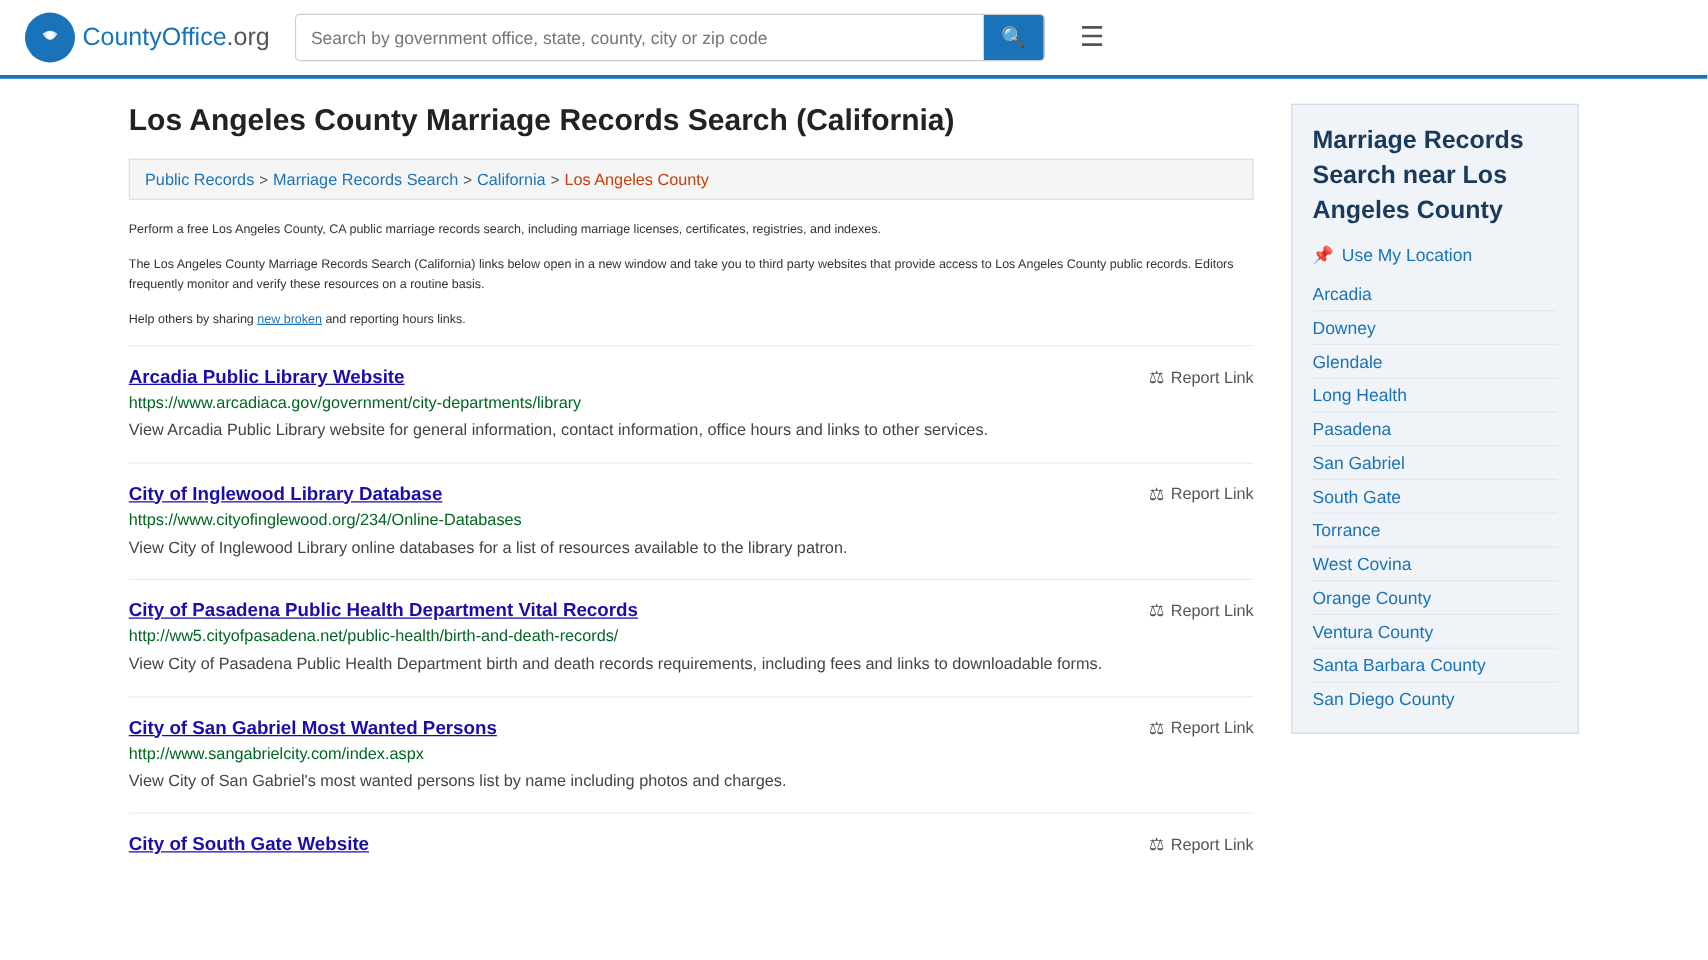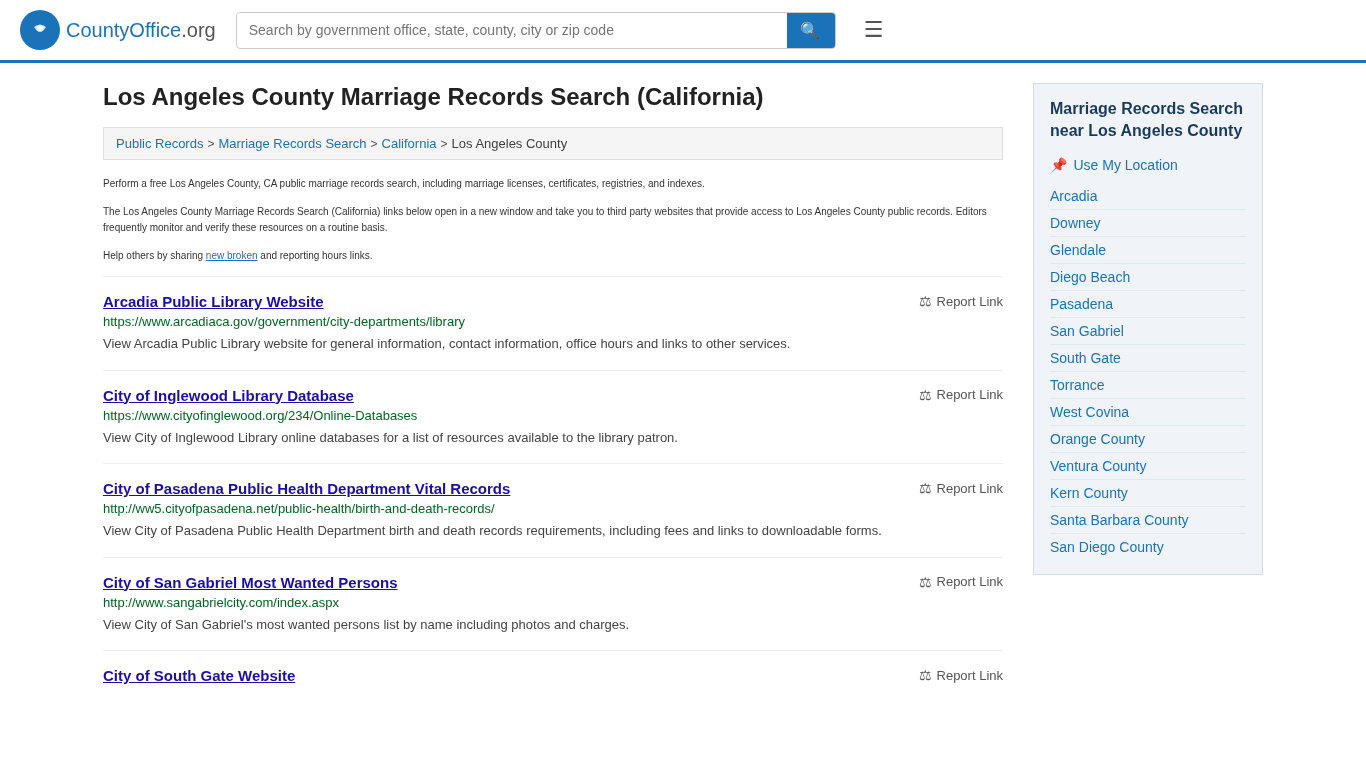--- a/index.html
+++ b/index.html
@@ -102,21 +102,21 @@
       align-items: center;
       flex-wrap: wrap;
       gap: 4px;
     }
     .breadcrumb-link {
       color: #1a73b8;
       text-decoration: none;
       cursor: pointer;
     }
     .breadcrumb-sep { color: #555; font-size: 12px; }
-    .breadcrumb-current { color: #404040; }
+    .breadcrumb-current { color: #c2410c; }
 
     
     .description-para {
       font-size: 10px;
       line-height: 1.6;
       color: #333;
       margin-bottom: 12px;
     }
     .description-para a, .inline-link {
       color: #1a73b8;
@@ -167,21 +167,21 @@
       line-height: 1.5;
     }
 
     
     #sidebar-box {
       background: #f0f4f8;
       border: 1px solid #d0dce8;
       padding: 14px 16px;
     }
     #sidebar-title {
-      font-size: 16px;
+      font-size: 20px;
       font-weight: bold;
       color: #1a3a5c;
       margin-bottom: 14px;
       line-height: 1.4;
     }
     #use-my-location {
       display: flex;
       align-items: center;
       gap: 6px;
       color: #1a73b8;
@@ -314,28 +314,27 @@
     <div id="sidebar-box">
       <div id="sidebar-title">Marriage Records Search near Los Angeles County</div>
       <a id="use-my-location" href="#">
         <span class="location-pin">📌</span>
         <span>Use My Location</span>
       </a>
       <div id="sidebar-links">
       <a class="sidebar-link" href="#">Arcadia</a>
           <a class="sidebar-link" href="#">Downey</a>
           <a class="sidebar-link" href="#">Glendale</a>
-          <a class="sidebar-link" href="#">Diego Beach</a>
+          <a class="sidebar-link" href="#">Long Health</a>
           <a class="sidebar-link" href="#">Pasadena</a>
           <a class="sidebar-link" href="#">San Gabriel</a>
           <a class="sidebar-link" href="#">South Gate</a>
           <a class="sidebar-link" href="#">Torrance</a>
           <a class="sidebar-link" href="#">West Covina</a>
           <a class="sidebar-link" href="#">Orange County</a>
           <a class="sidebar-link" href="#">Ventura County</a>
-          <a class="sidebar-link" href="#">Kern County</a>
           <a class="sidebar-link" href="#">Santa Barbara County</a>
           <a class="sidebar-link" href="#">San Diego County</a>
         </div>
     </div>
   </div>
 
 </div>
 
 </body></html>

